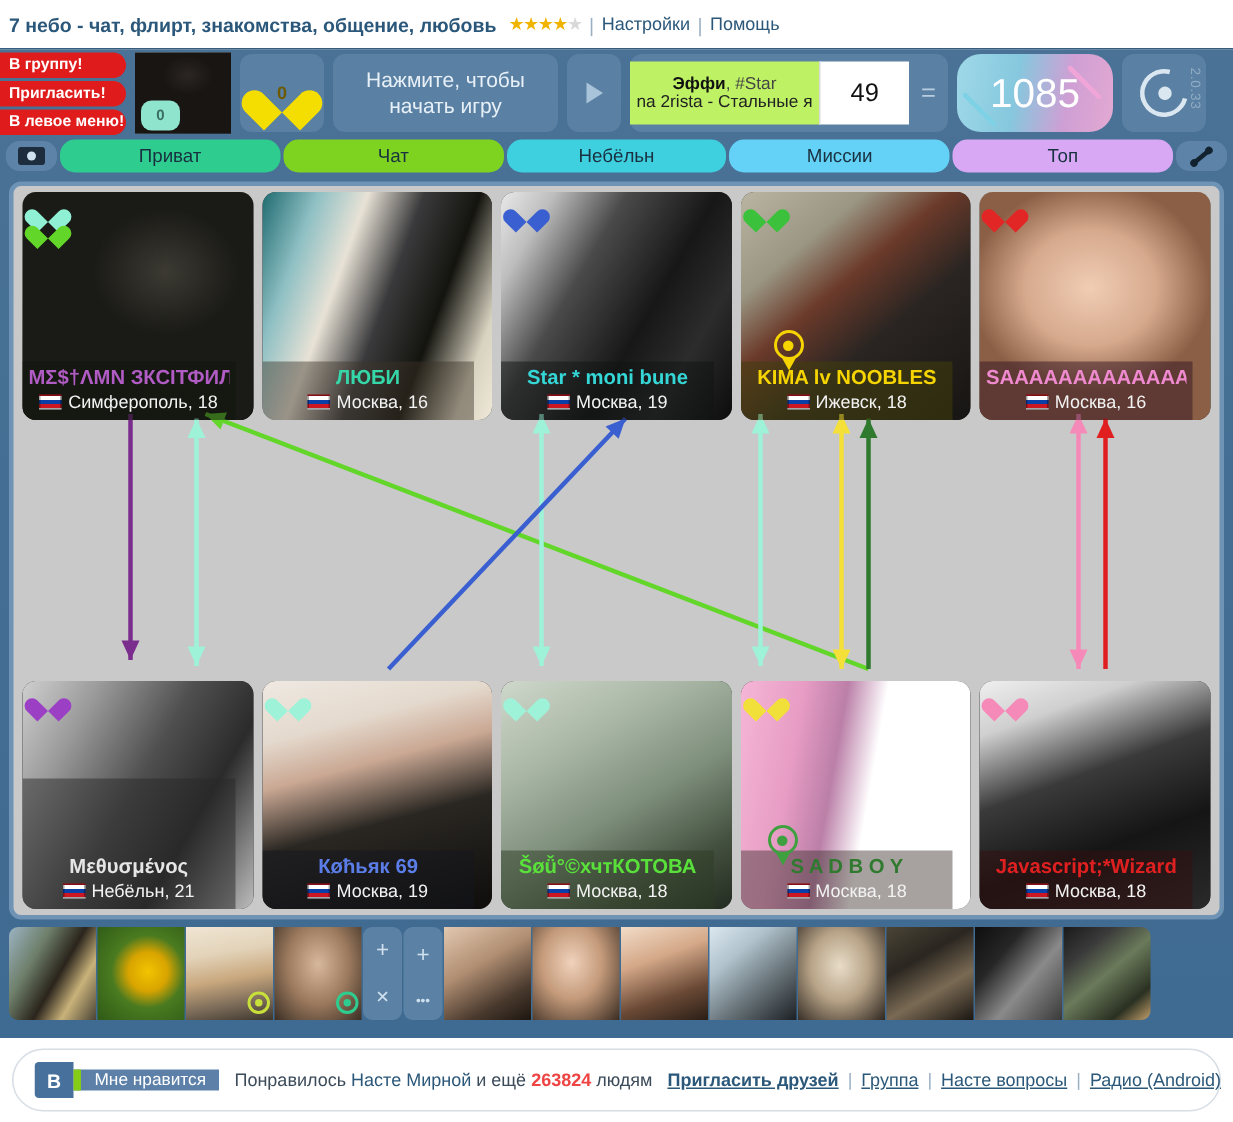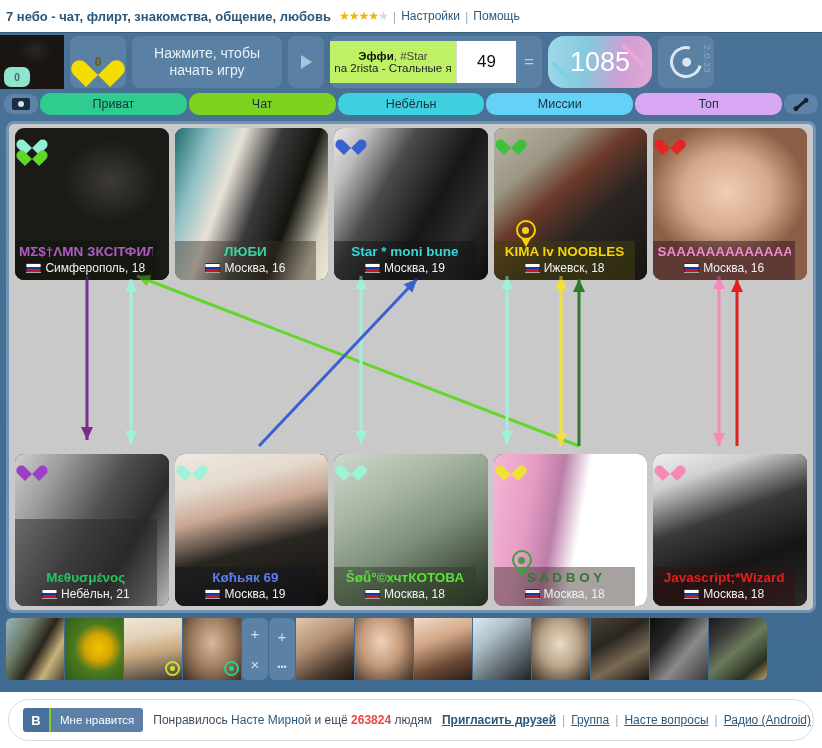--- a/index.html
+++ b/index.html
@@ -300,22 +300,22 @@
     font-size: 12px; color: #4a5b6a;
     gap: 10px;
   }
   .vk-like { display: flex; align-items: center; height: 24px; border-radius: 3px; overflow: hidden; flex: none; }
   .vk-logo {
     background: #48709d; color: #fff; font-weight: bold; font-size: 13px;
     width: 26px; height: 24px; display: flex; align-items: center; justify-content: center;
   }
   .vk-text {
     background: #5c80a8; color: #fff; font-size: 11.5px;
-    padding: 0 9px; height: 24px; display: flex; align-items: center;
-    border-left: 2px solid #84cc16;
+    padding: 0 9px; height: 14px; display: flex; align-items: center;
+    border-left: 5px solid #84cc16;
   }
   .footer-info { color: #3c4b5a; white-space: nowrap; }
   .footer-info .blue { color: #2b587a; }
   .footer-info b { font-weight: bold; color: #ef4444; }
   .footer-links { margin-left: auto; display: flex; align-items: center; gap: 6px; font-size: 12px; white-space: nowrap; }
   .footer-links a { color: #2b587a; text-decoration: underline; }
   .footer-links a.strong { font-weight: bold; }
   .fl-sep { color: #9bb0c2; }
 </style>
 <style>.ht0_0::before,.ht0_0::after{background:#8ff0d4;}</style><style>.ht0_1::before,.ht0_1::after{background:#63d62a;}</style><style>.ht2_0::before,.ht2_0::after{background:#3a5fd0;}</style><style>.ht3_0::before,.ht3_0::after{background:#3cc13c;}</style><style>.ht4_0::before,.ht4_0::after{background:#e22626;}</style><style>.hb0_0::before,.hb0_0::after{background:#9b3fc4;}</style><style>.hb1_0::before,.hb1_0::after{background:#9ef2d8;}</style><style>.hb2_0::before,.hb2_0::after{background:#9ef2d8;}</style><style>.hb3_0::before,.hb3_0::after{background:#f2e03a;}</style><style>.hb4_0::before,.hb4_0::after{background:#f58ab8;}</style></head>
@@ -326,20 +326,25 @@
   <span class="stars">★★★★<span class="dim">★</span></span>
   <span class="hdr-sep">|</span>
   <a class="hdr-link" href="#">Настройки</a>
   <span class="hdr-sep">|</span>
   <a class="hdr-link" href="#">Помощь</a>
 </div>
 
 <div class="app">
 
   <div class="toolbar">
+    <div class="redbtns">
+      <button class="redbtn">В группу!</button>
+      <button class="redbtn">Пригласить!</button>
+      <button class="redbtn">В левое меню!</button>
+    </div>
 
     <div class="avatar-box">
       <div class="avatar-img"></div>
       <div class="avatar-badge">0</div>
     </div>
 
     <div class="panel heart-panel">
       <div class="heart-yellow">
           <span>0</span>
         </div>
@@ -502,21 +507,21 @@
           </div>
         </div>
       </div>
     <div class="row row-bottom" id="row-bottom">
         <div class="card">
           <div class="card-photo" style="background: linear-gradient(120deg, rgb(207, 207, 207) 0%, rgb(154, 154, 154) 22%, rgb(79, 79, 79) 48%, rgb(43, 43, 43) 70%, rgb(189, 189, 189) 100%);"></div>
           <div class="card-heart">
             <div class="hshape hb0_0" style="--hc: #9b3fc4;"></div>
           </div>
           <div class="card-caption" style="background: rgba(40, 40, 40, 0.5);">
-            <div class="card-name" style="color: #22c55e; margin-top: 48px;">Μεθυσμένος</div>
+            <div class="card-name" style="color: #e5e5e5; margin-top: 48px;">Μεθυσμένος</div>
             <div class="card-loc">
               <span class="flag"></span>
               <span>Небёльн, 21</span>
             </div>
           </div>
         </div>
         <div class="card">
           <div class="card-photo" style="background: linear-gradient(165deg, rgb(239, 233, 226) 0%, rgb(228, 217, 205) 22%, rgb(202, 168, 148) 38%, rgb(42, 39, 34) 60%, rgb(14, 13, 12) 100%);"></div>
           <div class="card-heart">
             <div class="hshape hb1_0" style="--hc: #9ef2d8;"></div>

